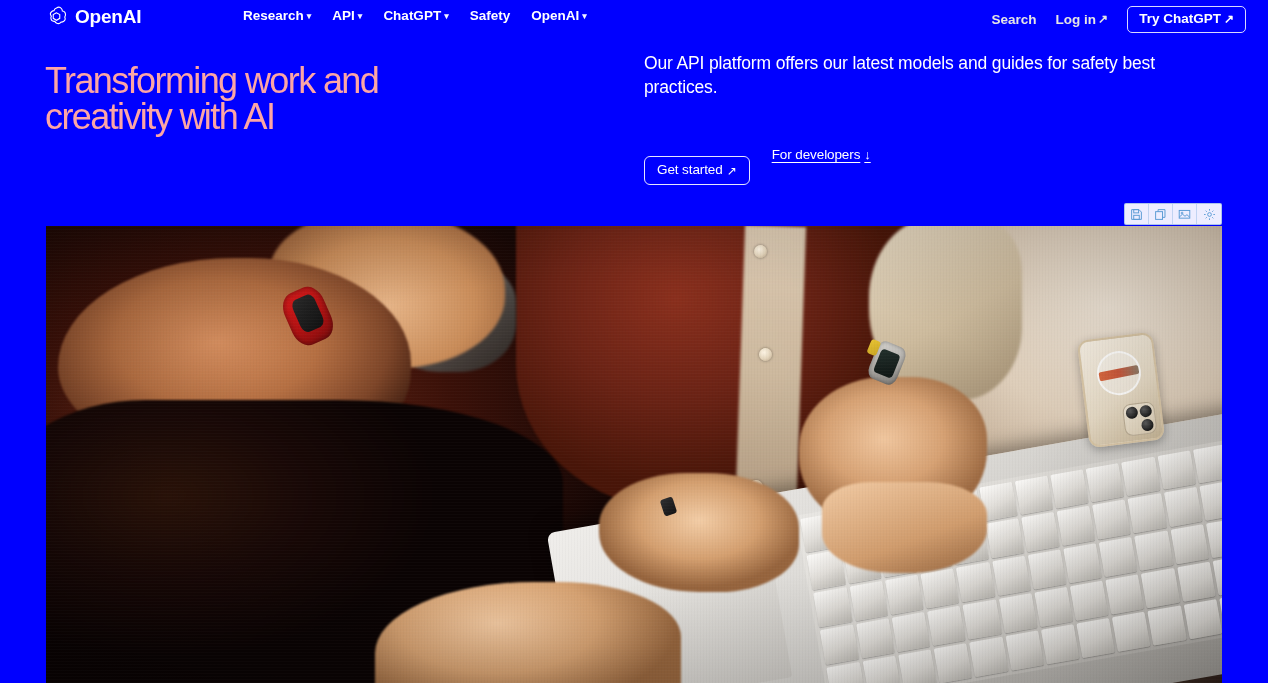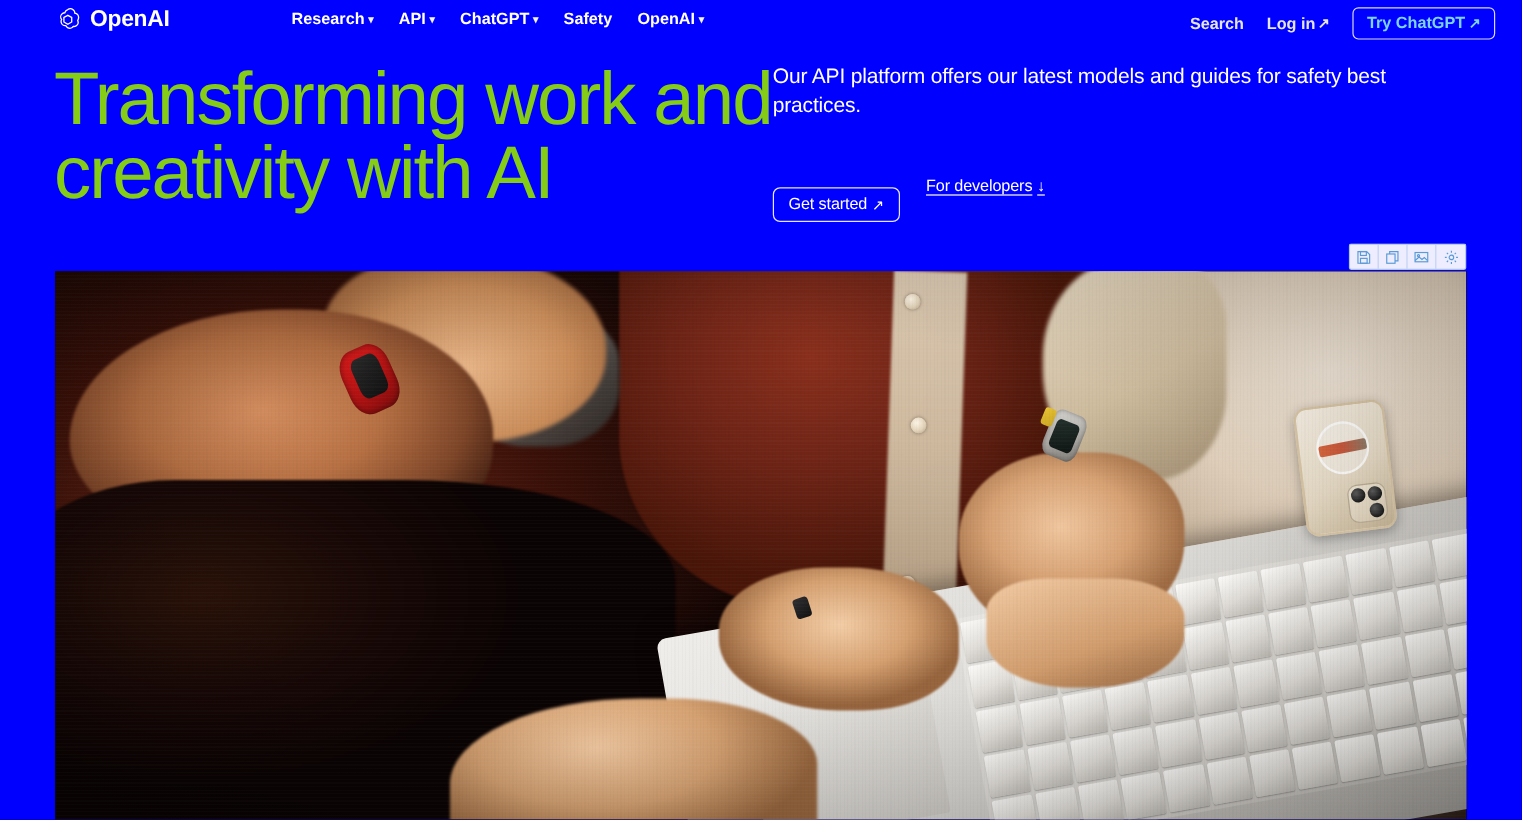--- a/index.html
+++ b/index.html
@@ -43,33 +43,33 @@
   }
   .nav-link {
     color:#e5e5e5; font-size:13.5px; font-weight:700; white-space:nowrap;
     cursor:pointer; display:flex; align-items:center; gap:2px; line-height:1;
   }
   .arrow-ne { font-size:12px; }
   .btn-try {
     border:1px solid rgba(255,255,255,.85);
     border-radius:5px;
     padding:5px 11px 6px 11px;
-    color:#7dd3fc; font-size:13.5px; font-weight:700;
+    color:#ffffff; font-size:13.5px; font-weight:700;
     white-space:nowrap; cursor:pointer;
     display:flex; align-items:center; gap:3px; line-height:1;
     background:transparent;
   }
 
   
   .hero { position:absolute; top:40px; left:0; width:1268px; height:170px; }
   .headline {
-    position:absolute; left:45px; top:12px;
+    position:absolute; left:45px; top:23px;
     width:600px;
-    color:#84cc16;
-    font-size:62px;
+    color:#fca5a5;
+    font-size:36px;
     font-weight:400;
     line-height:1.0;
     letter-spacing:-1.6px;
   }
   .headline .l2 { display:block; }
   .hero-right { position:absolute; left:644px; top:11px; width:580px; }
   .hero-copy {
     color:#ffffff;
     font-size:17.5px;
     line-height:1.38;

